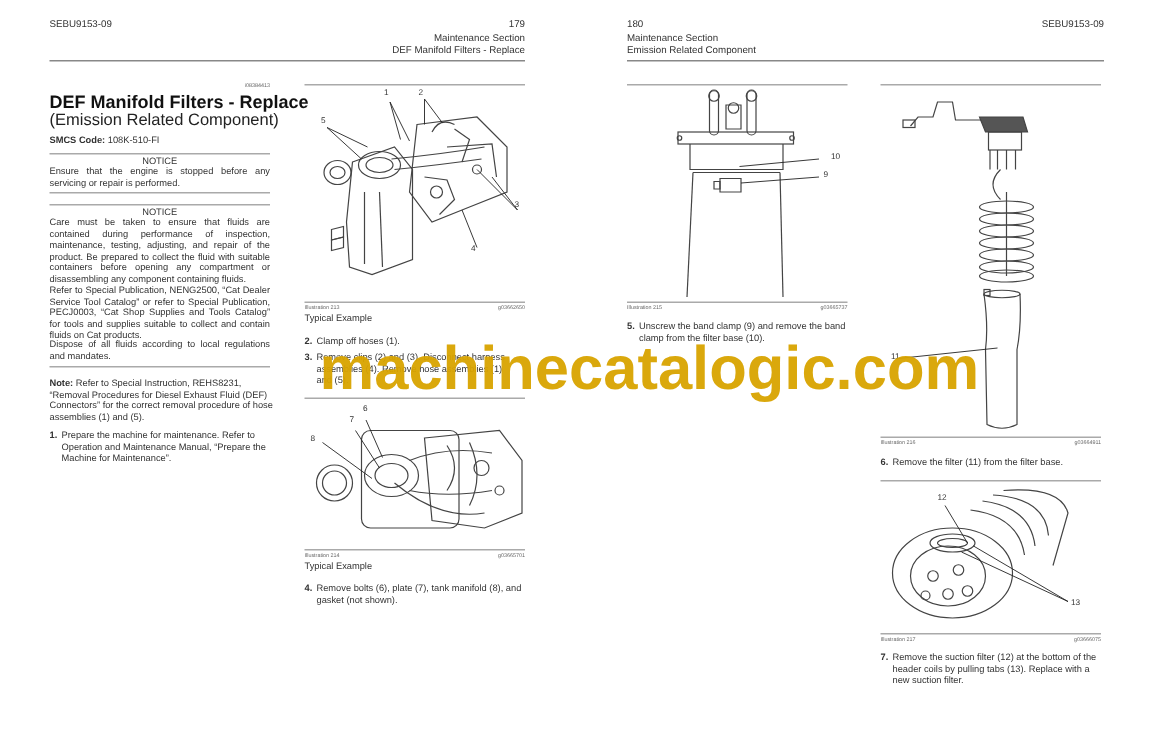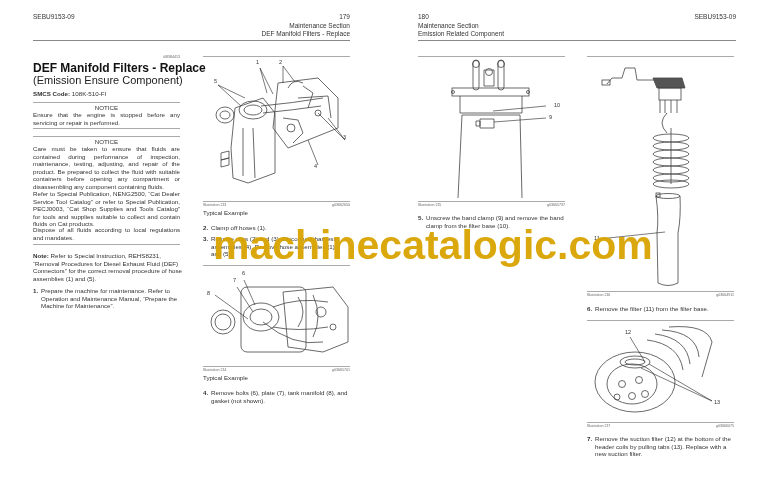--- a/index.html
+++ b/index.html
@@ -20,21 +20,21 @@
 <body>
 
 <div class="abs hdr" style="left:33px;top:13px;">SEBU9153-09</div>
 <div class="abs hdr" style="left:330px;top:13px;width:20px;text-align:right;">179</div>
 <div class="abs hdr" style="left:220px;top:22px;width:130px;text-align:right;">Maintenance Section</div>
 <div class="abs hdr" style="left:200px;top:30px;width:150px;text-align:right;">DEF Manifold Filters - Replace</div>
 <div class="rule" style="left:33px;top:40px;width:317px;"></div>
 
 <div class="abs small" style="left:160px;top:55px;width:20px;text-align:right;">i08384413</div>
 <div class="abs b" style="left:33px;top:61px;font-size:12px;line-height:14px;color:#111;">DEF Manifold Filters - Replace</div>
-<div class="abs" style="left:33px;top:74px;font-size:11px;line-height:13px;color:#222;">(Emission Ensure Component)</div>
+<div class="abs" style="left:33px;top:74px;font-size:11px;line-height:13px;color:#222;">(Emission Related Component)</div>
 <div class="abs t" style="left:33px;top:90px;">
   <span class="b">SMCS Code:</span>
   <span>108K-510-FI</span>
 </div>
 
 <div class="rule2" style="left:33px;top:102px;width:147px;"></div>
 <div class="abs t" style="left:33px;top:104px;width:147px;text-align:center;">NOTICE</div>
 <div class="abs t just" style="left:33px;top:111px;width:147px;">Ensure that the engine is stopped before any servicing or repair is performed.</div>
 <div class="rule2" style="left:33px;top:128px;width:147px;"></div>
 

